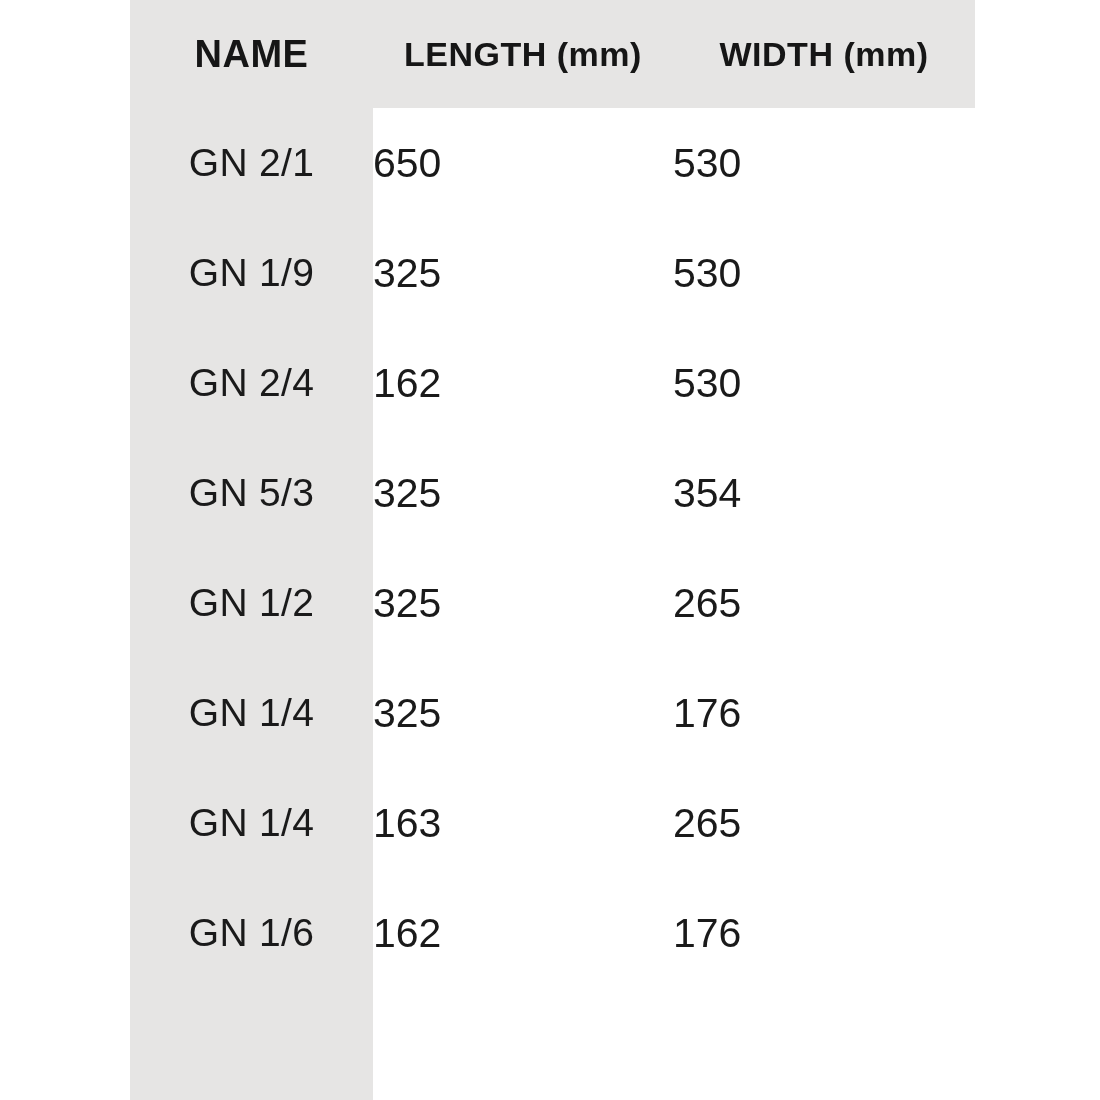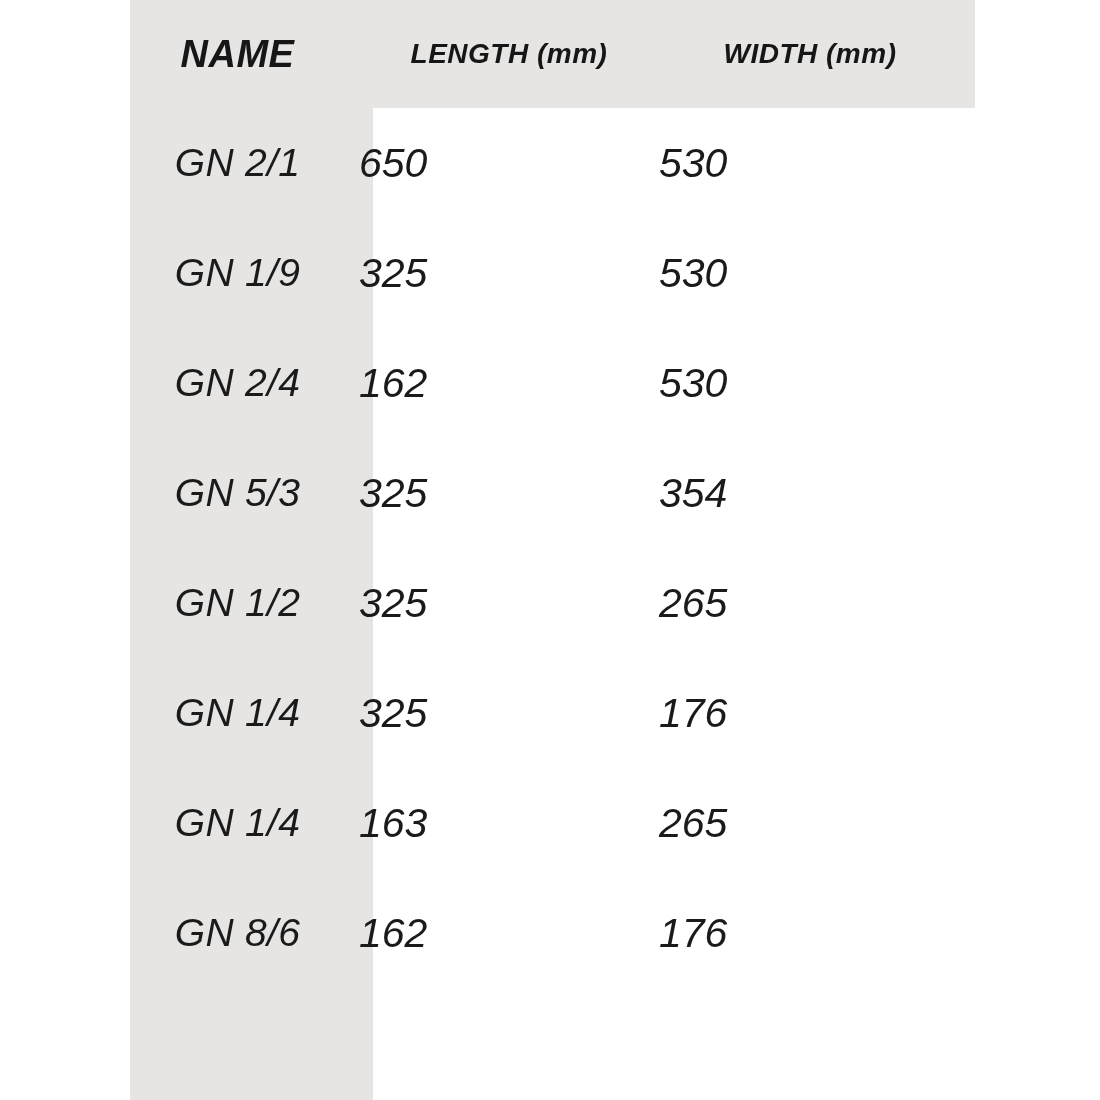--- a/index.html
+++ b/index.html
@@ -33,34 +33,33 @@
   .name-band {
     position: absolute;
     left: 130px;
     top: 0;
     width: 243px;
     height: 1100px;
     background: #e6e5e4;
   }
   table.spec {
     position: absolute;
-    left: 116px;
+    left: 130px;
     top: 0;
     width: 845px;
     border-collapse: collapse;
     table-layout: fixed;
-    font-style: italic;
   }
   table.spec col.c-name  { width: 243px; }
   table.spec col.c-len   { width: 300px; }
   table.spec col.c-wid   { width: 302px; }
 
   table.spec th {
     height: 108px;
-    font-size: 28px;
+    font-size: 34px;
     font-weight: 700;
     letter-spacing: 0.5px;
     text-align: center;
     vertical-align: middle;
     color: #161616;
     padding: 0;
   }
   table.spec th.name-h {
     font-size: 38px;
   }
@@ -129,20 +128,20 @@
         <td class="name-c">GN 1/4</td>
         <td>325</td>
         <td>176</td>
       </tr>
       <tr>
         <td class="name-c">GN 1/4</td>
         <td>163</td>
         <td>265</td>
       </tr>
       <tr>
-        <td class="name-c">GN 8/6</td>
+        <td class="name-c">GN 1/6</td>
         <td>162</td>
         <td>176</td>
       </tr>
     </tbody>
   </table>
 
 </div>
 
 </body></html>

